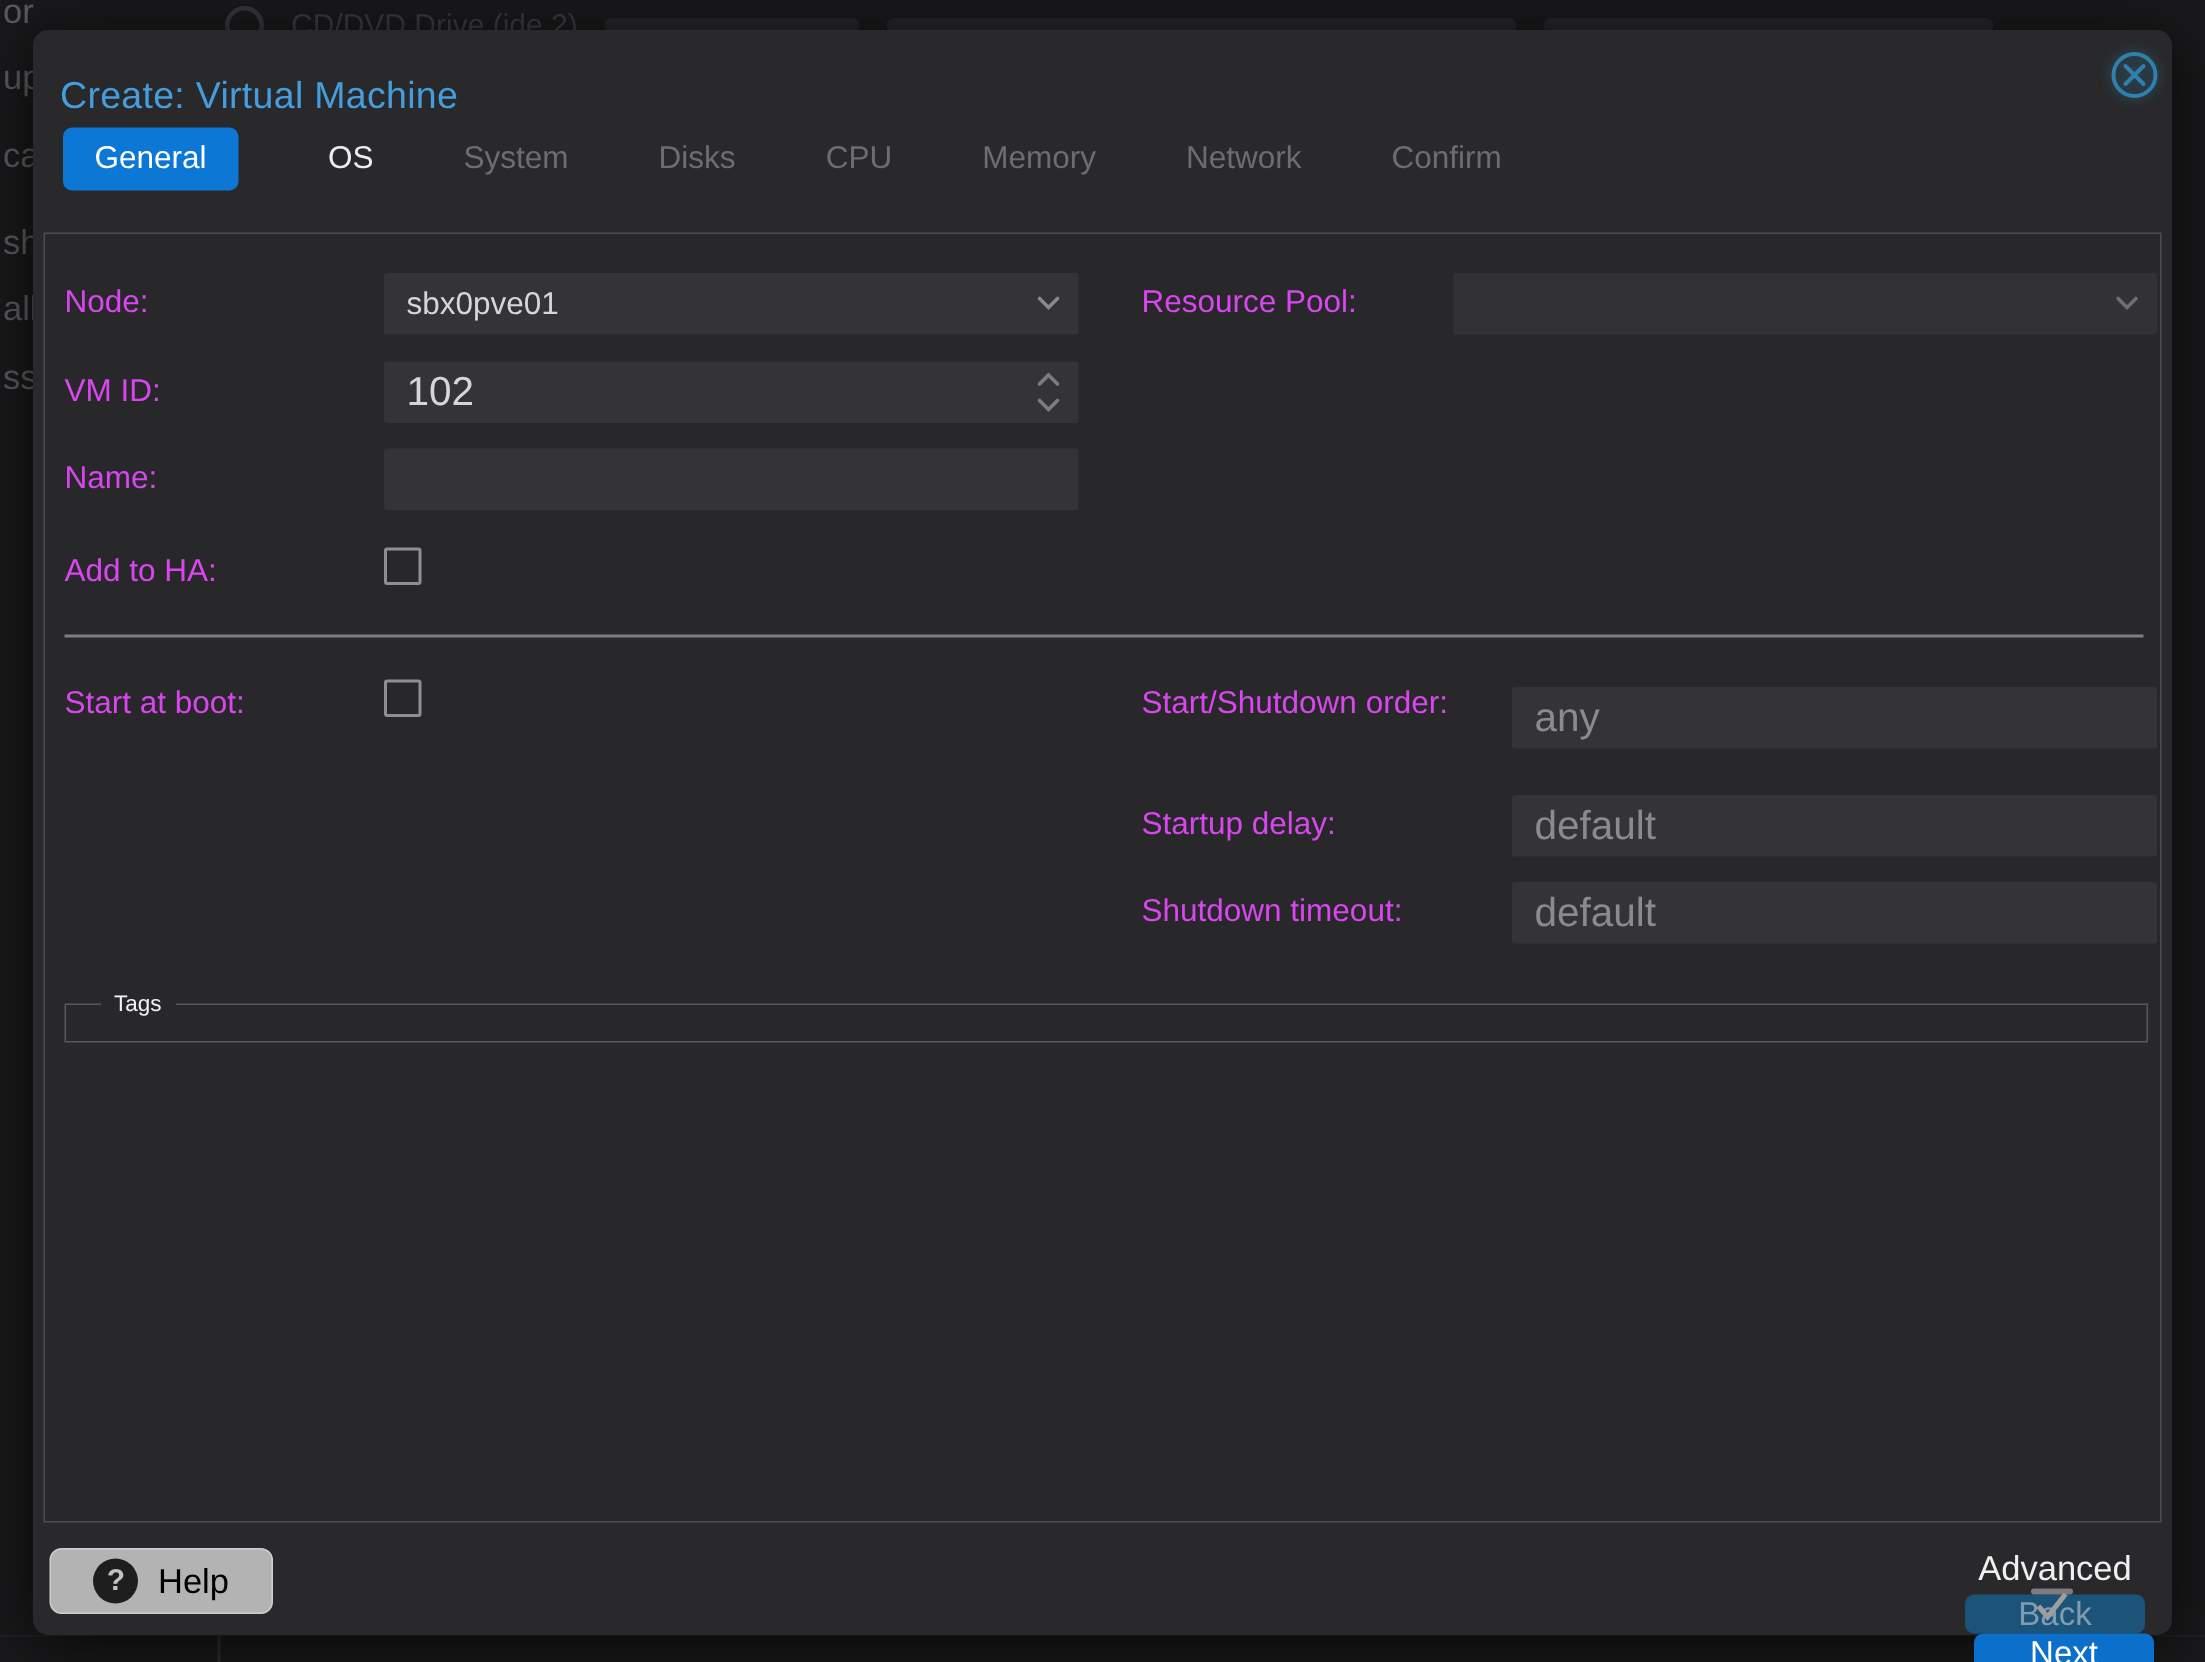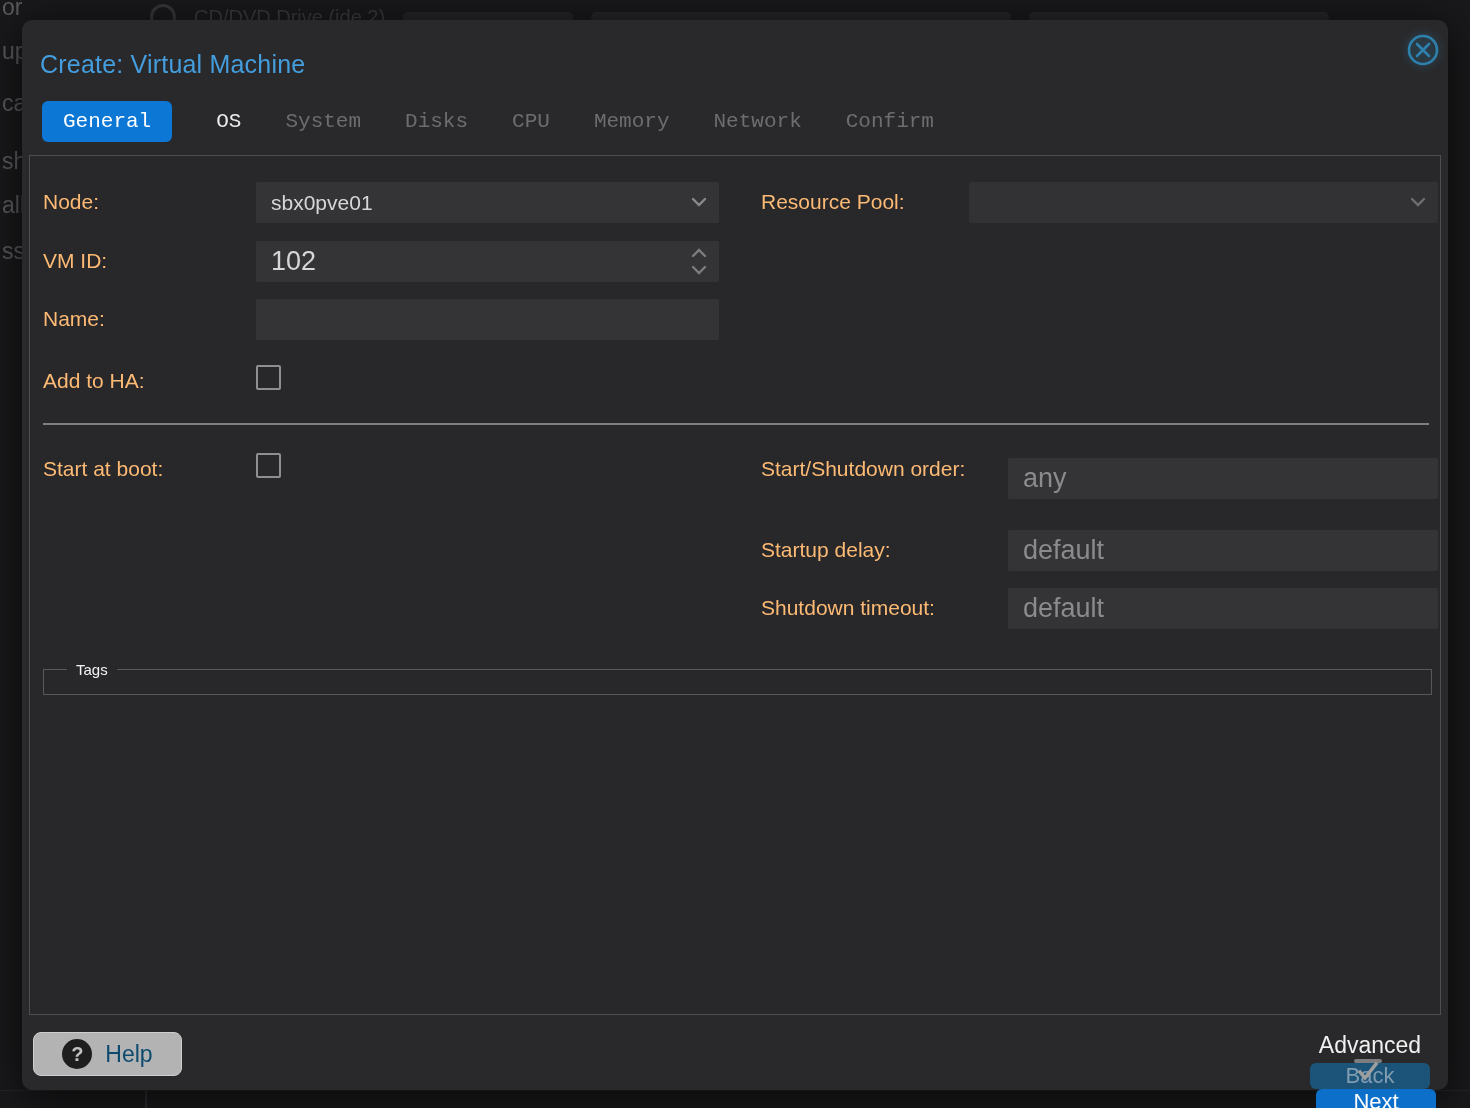--- a/index.html
+++ b/index.html
@@ -26,34 +26,34 @@
     box-shadow: 0 6px 40px rgba(0,0,0,.7);
   }
   .dlg-title {
     position: absolute; left: 18px; top: 30px;
     font-size: 25px; color: #449ddd; letter-spacing: .2px;
   }
   .close-btn { position: absolute; left: 1384px; top: 13px; width: 34px; height: 34px; cursor: pointer;
     filter: drop-shadow(0 0 4px rgba(50,140,190,.55)); }
 
   
-  .tabbar { position: absolute; left: 20px; top: 78px; height: 46px; display: flex; align-items: center; gap: 44px; font-family: Liberation Mono, monospace; }
+  .tabbar { position: absolute; left: 20px; top: 63px; height: 46px; display: flex; align-items: center; gap: 60px; }
   .tab { font-size: 21px; color: #6d6d6f; white-space: nowrap; }
   .tab.enabled { color: #ededee; cursor: pointer; }
   .tab.active {
     color: #ffffff; background: #0c77d4; border-radius: 6px;
     padding: 9px 21px; cursor: pointer;
   }
 
   
   .panel {
     position: absolute; left: 7px; top: 135px; width: 1412px; height: 860px;
     border: 1px solid #4e4e50; background: #28282a;
   }
-  .lbl { position: absolute; color: #fdba74; font-size: 21px; }
+  .lbl { position: absolute; color: #d946ef; font-size: 21px; }
   .field {
     position: absolute; height: 41px; background: #343437; border-radius: 2px;
     display: flex; align-items: center;
   }
   .field input {
     width: 100%; height: 100%; background: transparent; border: none; outline: none;
     color: #d6d6d8; font-size: 27px; font-family: "Liberation Sans", sans-serif; padding: 0 44px 0 15px;
   }
   .field input::placeholder { color: #8b8b8d; opacity: 1; }
   .combo-text { color: #d6d6d8; font-size: 21px; padding-left: 15px; flex: 1; }
@@ -84,21 +84,21 @@
 
   
   .help-btn {
     position: absolute; left: 11px; top: 1012px; width: 149px; height: 44px;
     background: #b3b3b3; border: 1px solid #cfcfcf; border-radius: 8px;
     display: flex; align-items: center; justify-content: center; gap: 13px; cursor: pointer;
   }
   .help-icon { width: 30px; height: 30px; border-radius: 50%; background: #1e1e1e;
     color: #c2c2c2; display: flex; align-items: center; justify-content: center;
     font-size: 20px; font-weight: bold; }
-  .help-text { color: #0c4a6e; font-size: 23px; }
+  .help-text { color: #000000; font-size: 23px; }
   .footer-right {
     position: absolute; top: 1012px; right: 6px; height: 44px;
     display: flex; align-items: center; flex-direction: column;
   }
   .adv-label { color: #f0f0f1; font-size: 23px; margin-right: 12px; }
   .adv-cb {
     width: 28px; height: 28px; border: 2px solid #7d7d7f; border-radius: 2px;
     position: relative; cursor: pointer; margin-right: 16px;
   }
   .btn { height: 42px; width: 120px; border: none; border-radius: 6px; font-size: 22px;

